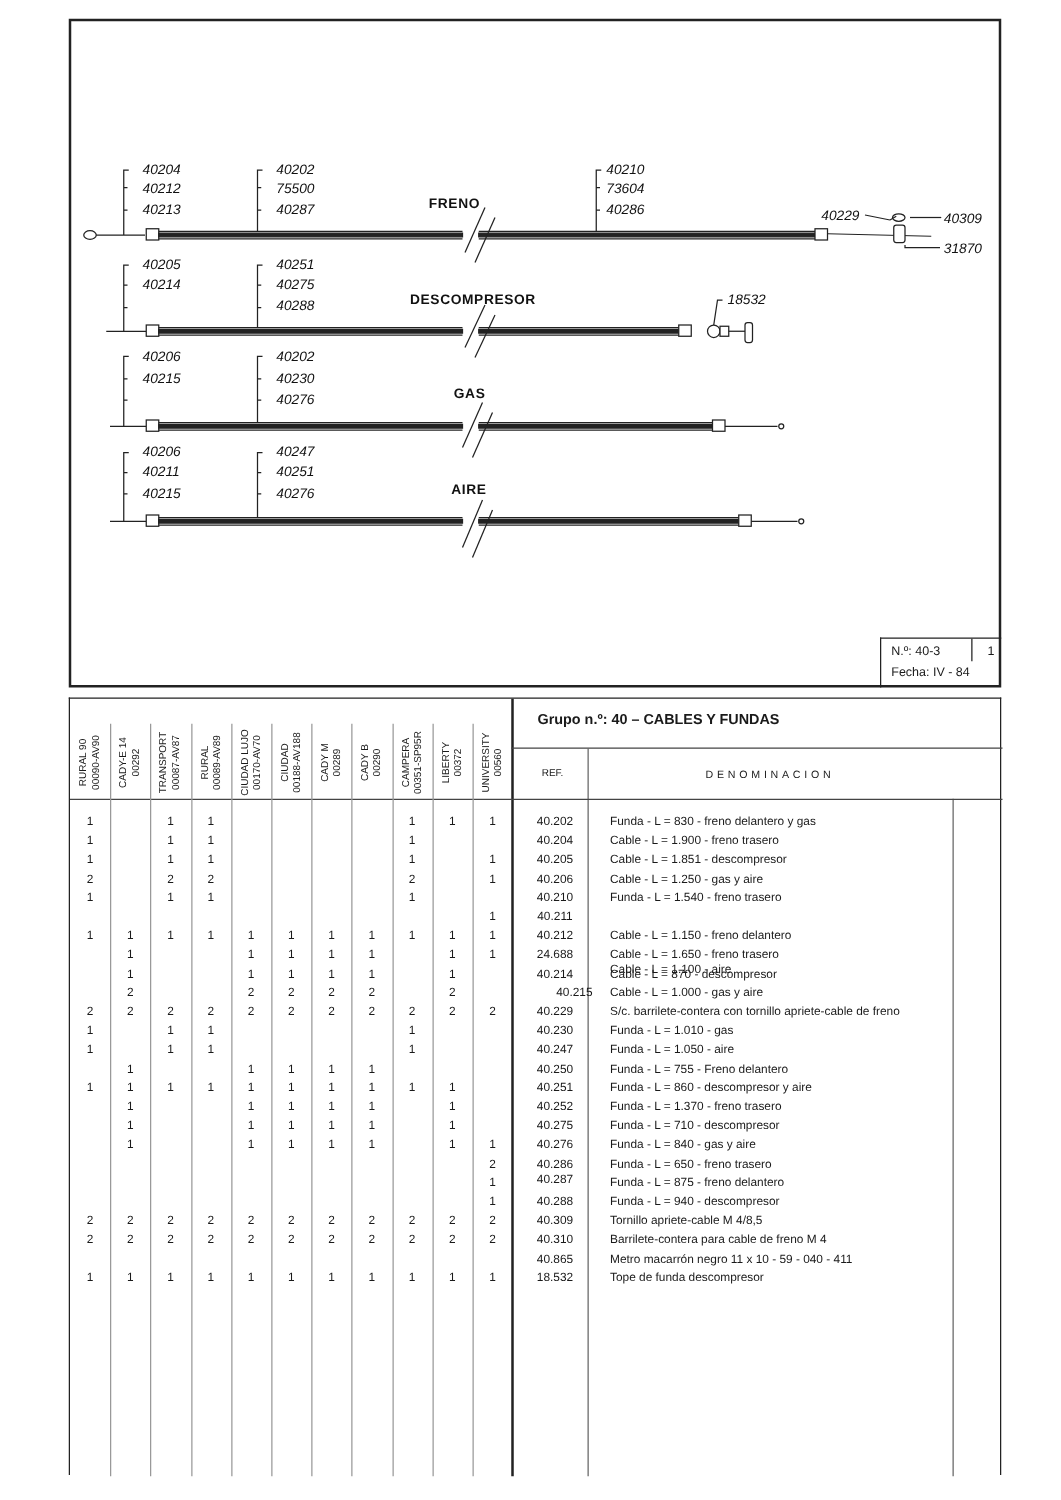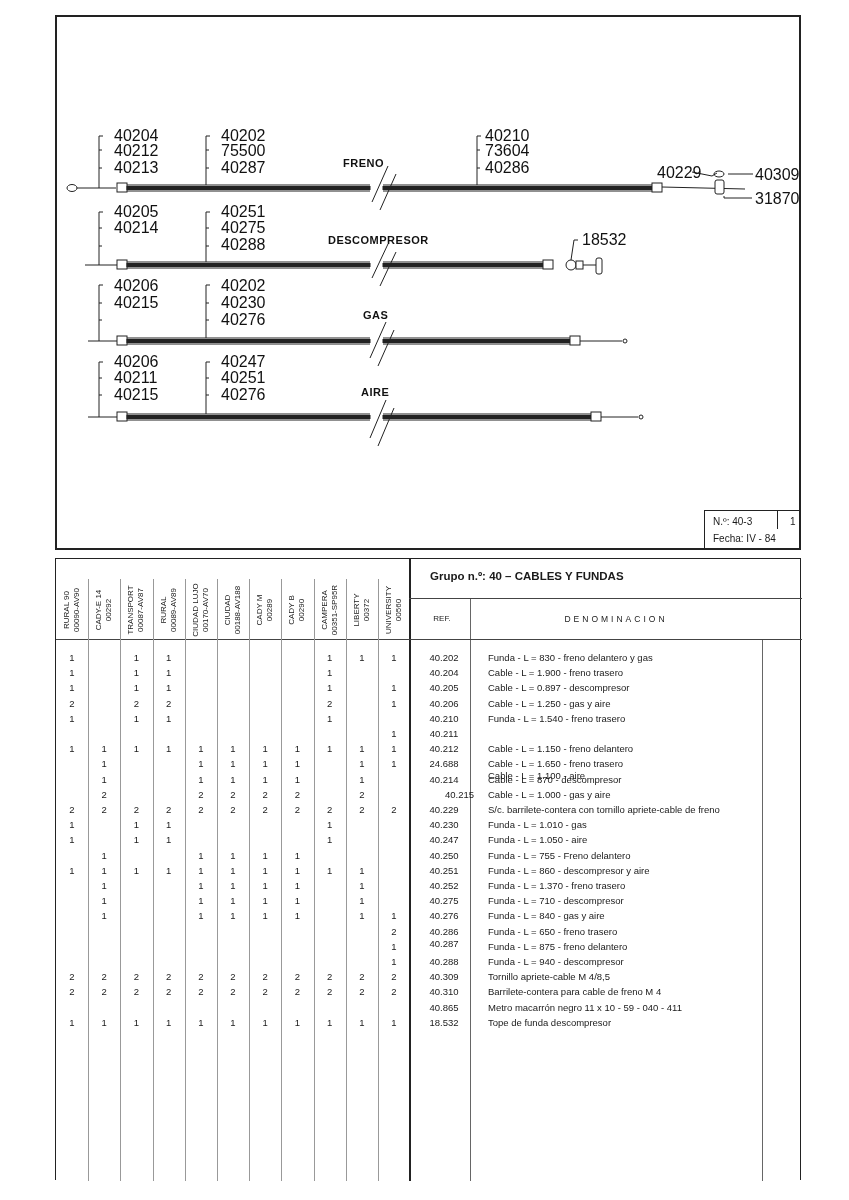--- a/index.html
+++ b/index.html
@@ -1,19 +1,19 @@
 <!DOCTYPE html>
 <html><head>
 <meta charset="utf-8">
 <style>
   html,body{margin:0;padding:0;background:#fff;}
   body{width:849px;height:1200px;position:relative;overflow:hidden;font-family:"Liberation Sans",sans-serif;color:#1a1a1a;}
   .abs{position:absolute;}
   .frame{position:absolute;left:55px;top:15px;width:746px;height:535px;border:2px solid #222;box-sizing:border-box;}
-  .lbl{position:absolute;font-family:"Liberation Sans",sans-serif;font-size:16px;color:#111;line-height:12px;white-space:nowrap;}
+  .lbl{position:absolute;font-family:"Liberation Sans",sans-serif;font-style:italic;font-size:11px;color:#111;line-height:12px;white-space:nowrap;}
   .cname{position:absolute;font-family:"Liberation Sans",sans-serif;font-weight:bold;font-size:11px;letter-spacing:0.5px;color:#111;}
   .infobox{position:absolute;left:704px;top:510px;width:97px;height:40px;border-left:1.5px solid #222;border-top:1.5px solid #222;box-sizing:border-box;font-size:10px;}
   .infobox .no{position:absolute;left:8px;top:5px;}
   .infobox .num{position:absolute;left:85px;top:5px;}
   .infobox .sep{position:absolute;left:72px;top:0;width:1px;height:18px;background:#222;}
   .infobox .fecha{position:absolute;left:8px;top:22px;}
   .table{position:absolute;left:55px;top:558px;width:746px;height:622px;border:1.5px solid #222;border-bottom:none;box-sizing:border-box;}
   .modelos{position:absolute;left:0;top:0;width:354px;height:20px;border-bottom:1px solid #444;text-align:center;font-size:9px;letter-spacing:4px;line-height:20px;}
   .vsep{position:absolute;top:20px;width:1px;background:#999;}
   .vmain{position:absolute;top:0;width:1.5px;background:#222;}
@@ -274,21 +274,21 @@
       <div class="cell" style="left: 64.4px; top: 123.4px;">1</div>
       <div class="cell" style="left: 96.6px; top: 123.4px;">1</div>
       <div class="cell" style="left: 128.8px; top: 123.4px;"></div>
       <div class="cell" style="left: 161px; top: 123.4px;"></div>
       <div class="cell" style="left: 193.2px; top: 123.4px;"></div>
       <div class="cell" style="left: 225.4px; top: 123.4px;"></div>
       <div class="cell" style="left: 257.6px; top: 123.4px;">1</div>
       <div class="cell" style="left: 289.8px; top: 123.4px;"></div>
       <div class="cell" style="left: 322px; top: 123.4px;">1</div>
       <div class="ref" style="top: 123.4px;">40.205</div>
-      <div class="den" style="top: 123.4px;">Cable - L = 0.897 - descompresor</div>
+      <div class="den" style="top: 123.4px;">Cable - L = 1.851 - descompresor</div>
       <div class="cell" style="left: 0px; top: 138.6px;">2</div>
       <div class="cell" style="left: 32.2px; top: 138.6px;"></div>
       <div class="cell" style="left: 64.4px; top: 138.6px;">2</div>
       <div class="cell" style="left: 96.6px; top: 138.6px;">2</div>
       <div class="cell" style="left: 128.8px; top: 138.6px;"></div>
       <div class="cell" style="left: 161px; top: 138.6px;"></div>
       <div class="cell" style="left: 193.2px; top: 138.6px;"></div>
       <div class="cell" style="left: 225.4px; top: 138.6px;"></div>
       <div class="cell" style="left: 257.6px; top: 138.6px;">2</div>
       <div class="cell" style="left: 289.8px; top: 138.6px;"></div>

